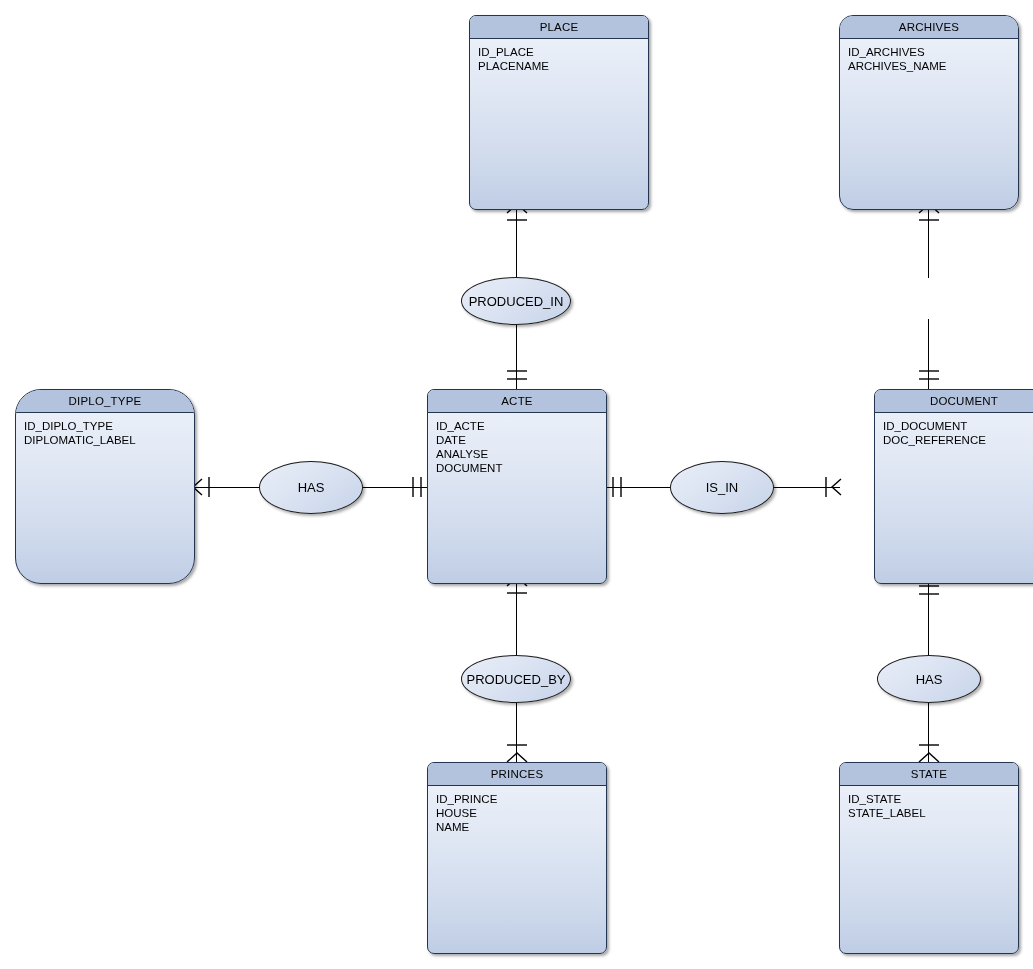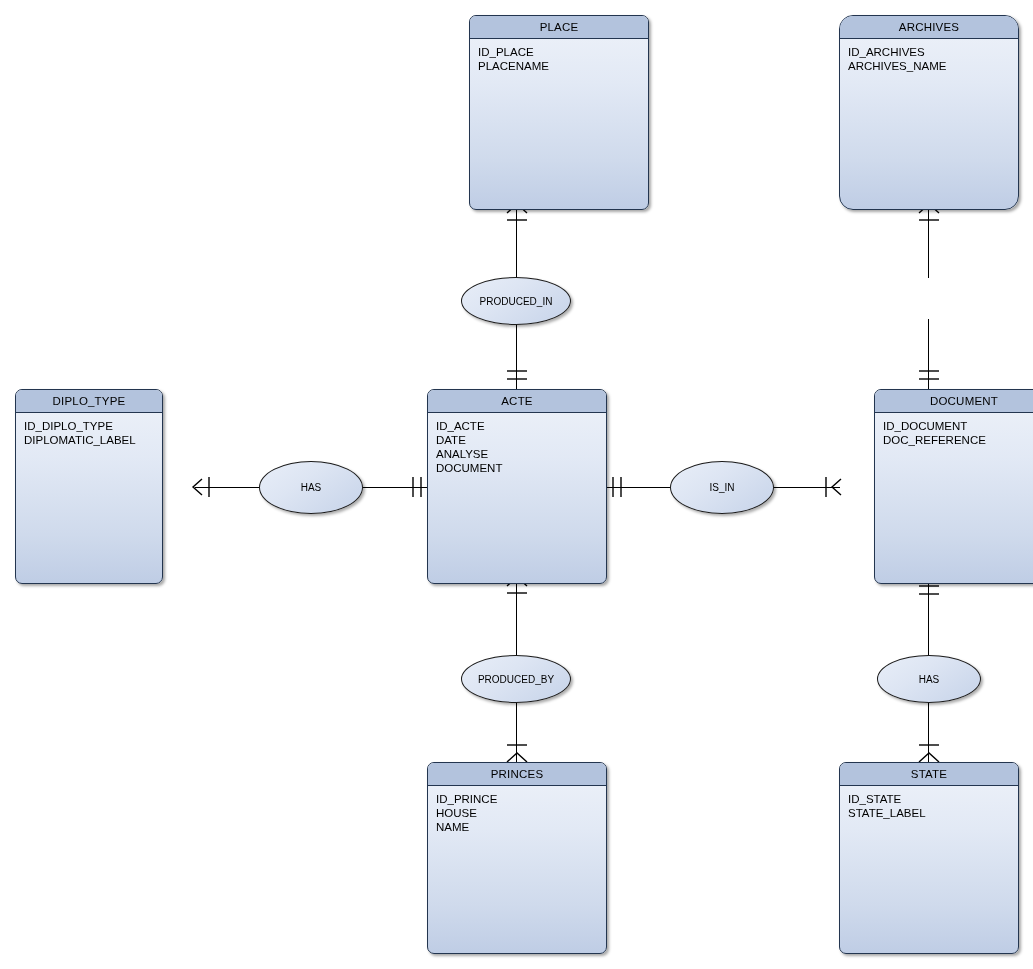--- a/index.html
+++ b/index.html
@@ -55,21 +55,21 @@
   .rel {
     position: absolute;
     box-sizing: border-box;
     border: 1.4px solid #1b1b1b;
     border-radius: 50%;
     background: linear-gradient(145deg, #e8eef8 0%, #dde5f3 40%, #c6d3e9 100%);
     box-shadow: 2px 2px 3px rgba(0,0,0,0.33);
     display: flex;
     align-items: center;
     justify-content: center;
-    font-size: 10px;
+    font-size: 13px;
     color: #000000;
     z-index: 6;
     white-space: nowrap;
   }
 
   
   .line-v {
     position: absolute;
     width: 0;
     border-left: 1.4px solid #000000;
@@ -192,21 +192,21 @@
   </div>
 
   <div class="entity" style="left:839px; top:15px; width:180px; height:195px;border-radius:14px;">
     <div class="entity-header">ARCHIVES</div>
     <div class="entity-attrs">
       <div>ID_ARCHIVES</div>
       <div>ARCHIVES_NAME</div>
     </div>
   </div>
 
-  <div class="entity" style="left:15px; top:389px; width:148px; height:195px;">
+  <div class="entity" style="left:15px; top:389px; width:180px; height:195px;border-radius:26px;">
     <div class="entity-header">DIPLO_TYPE</div>
     <div class="entity-attrs">
       <div>ID_DIPLO_TYPE</div>
       <div>DIPLOMATIC_LABEL</div>
     </div>
   </div>
 
   <div class="entity" style="left:427px; top:389px; width:180px; height:195px;">
     <div class="entity-header">ACTE</div>
     <div class="entity-attrs">

